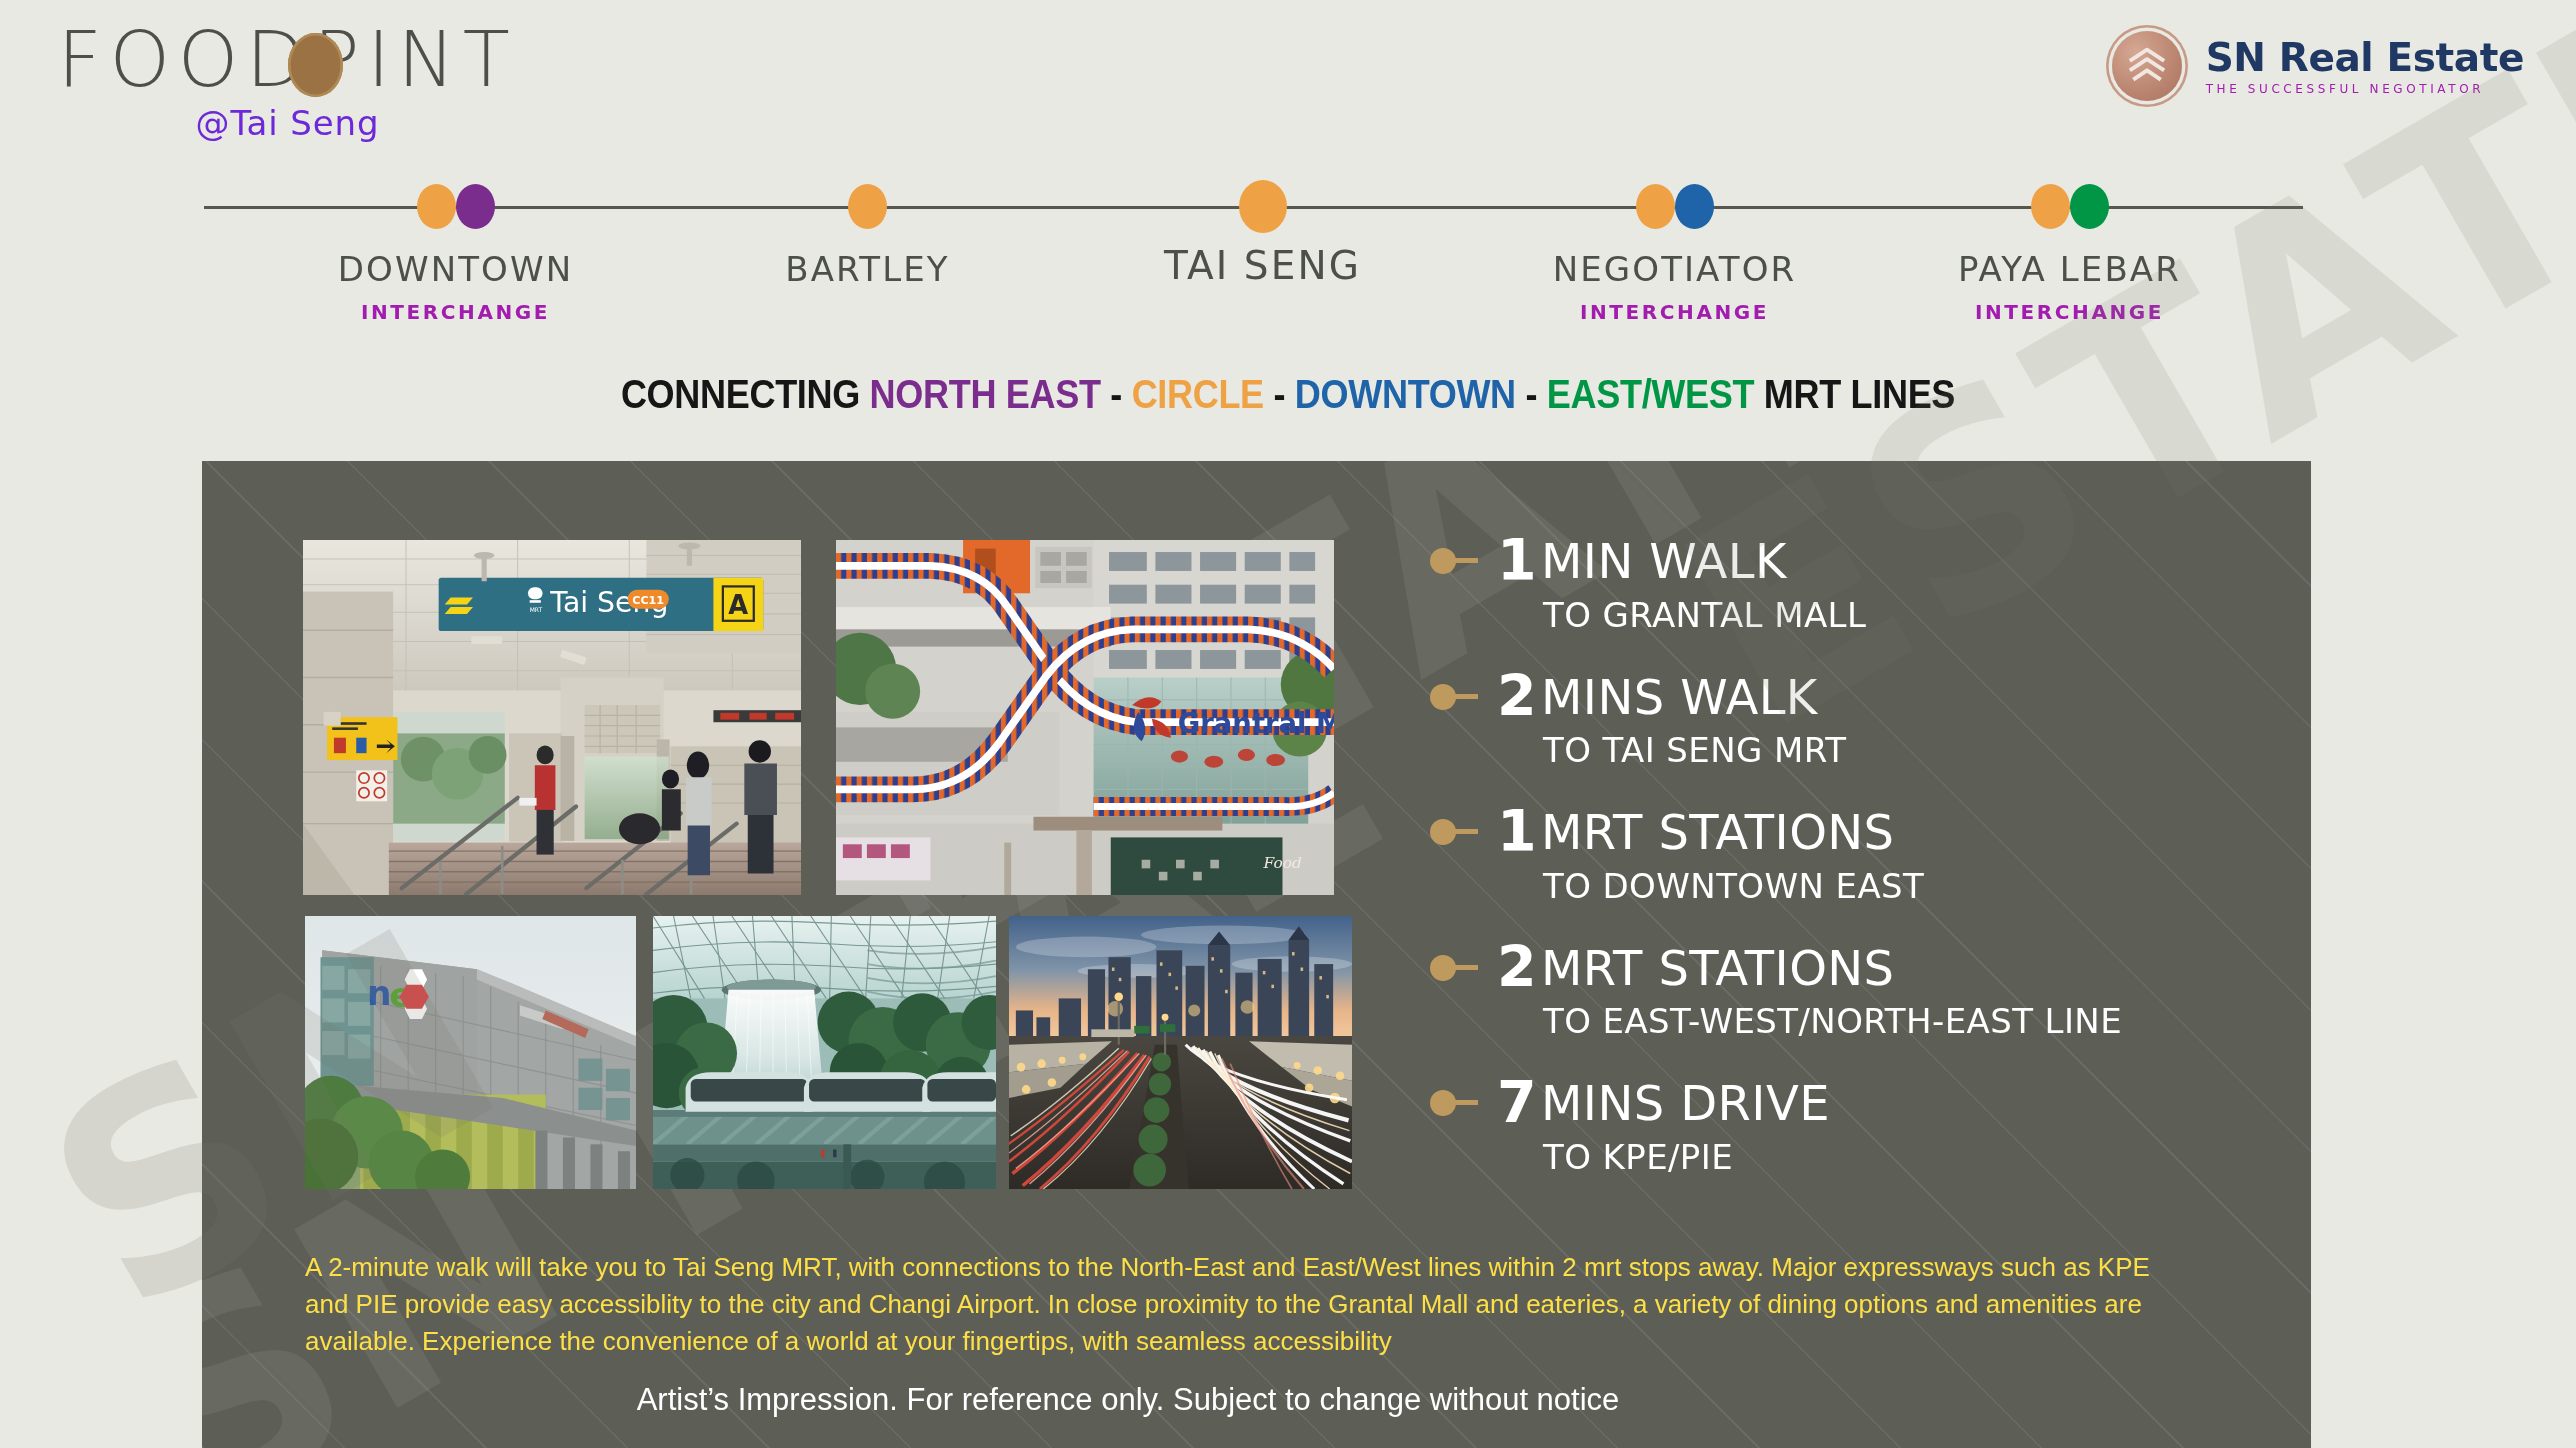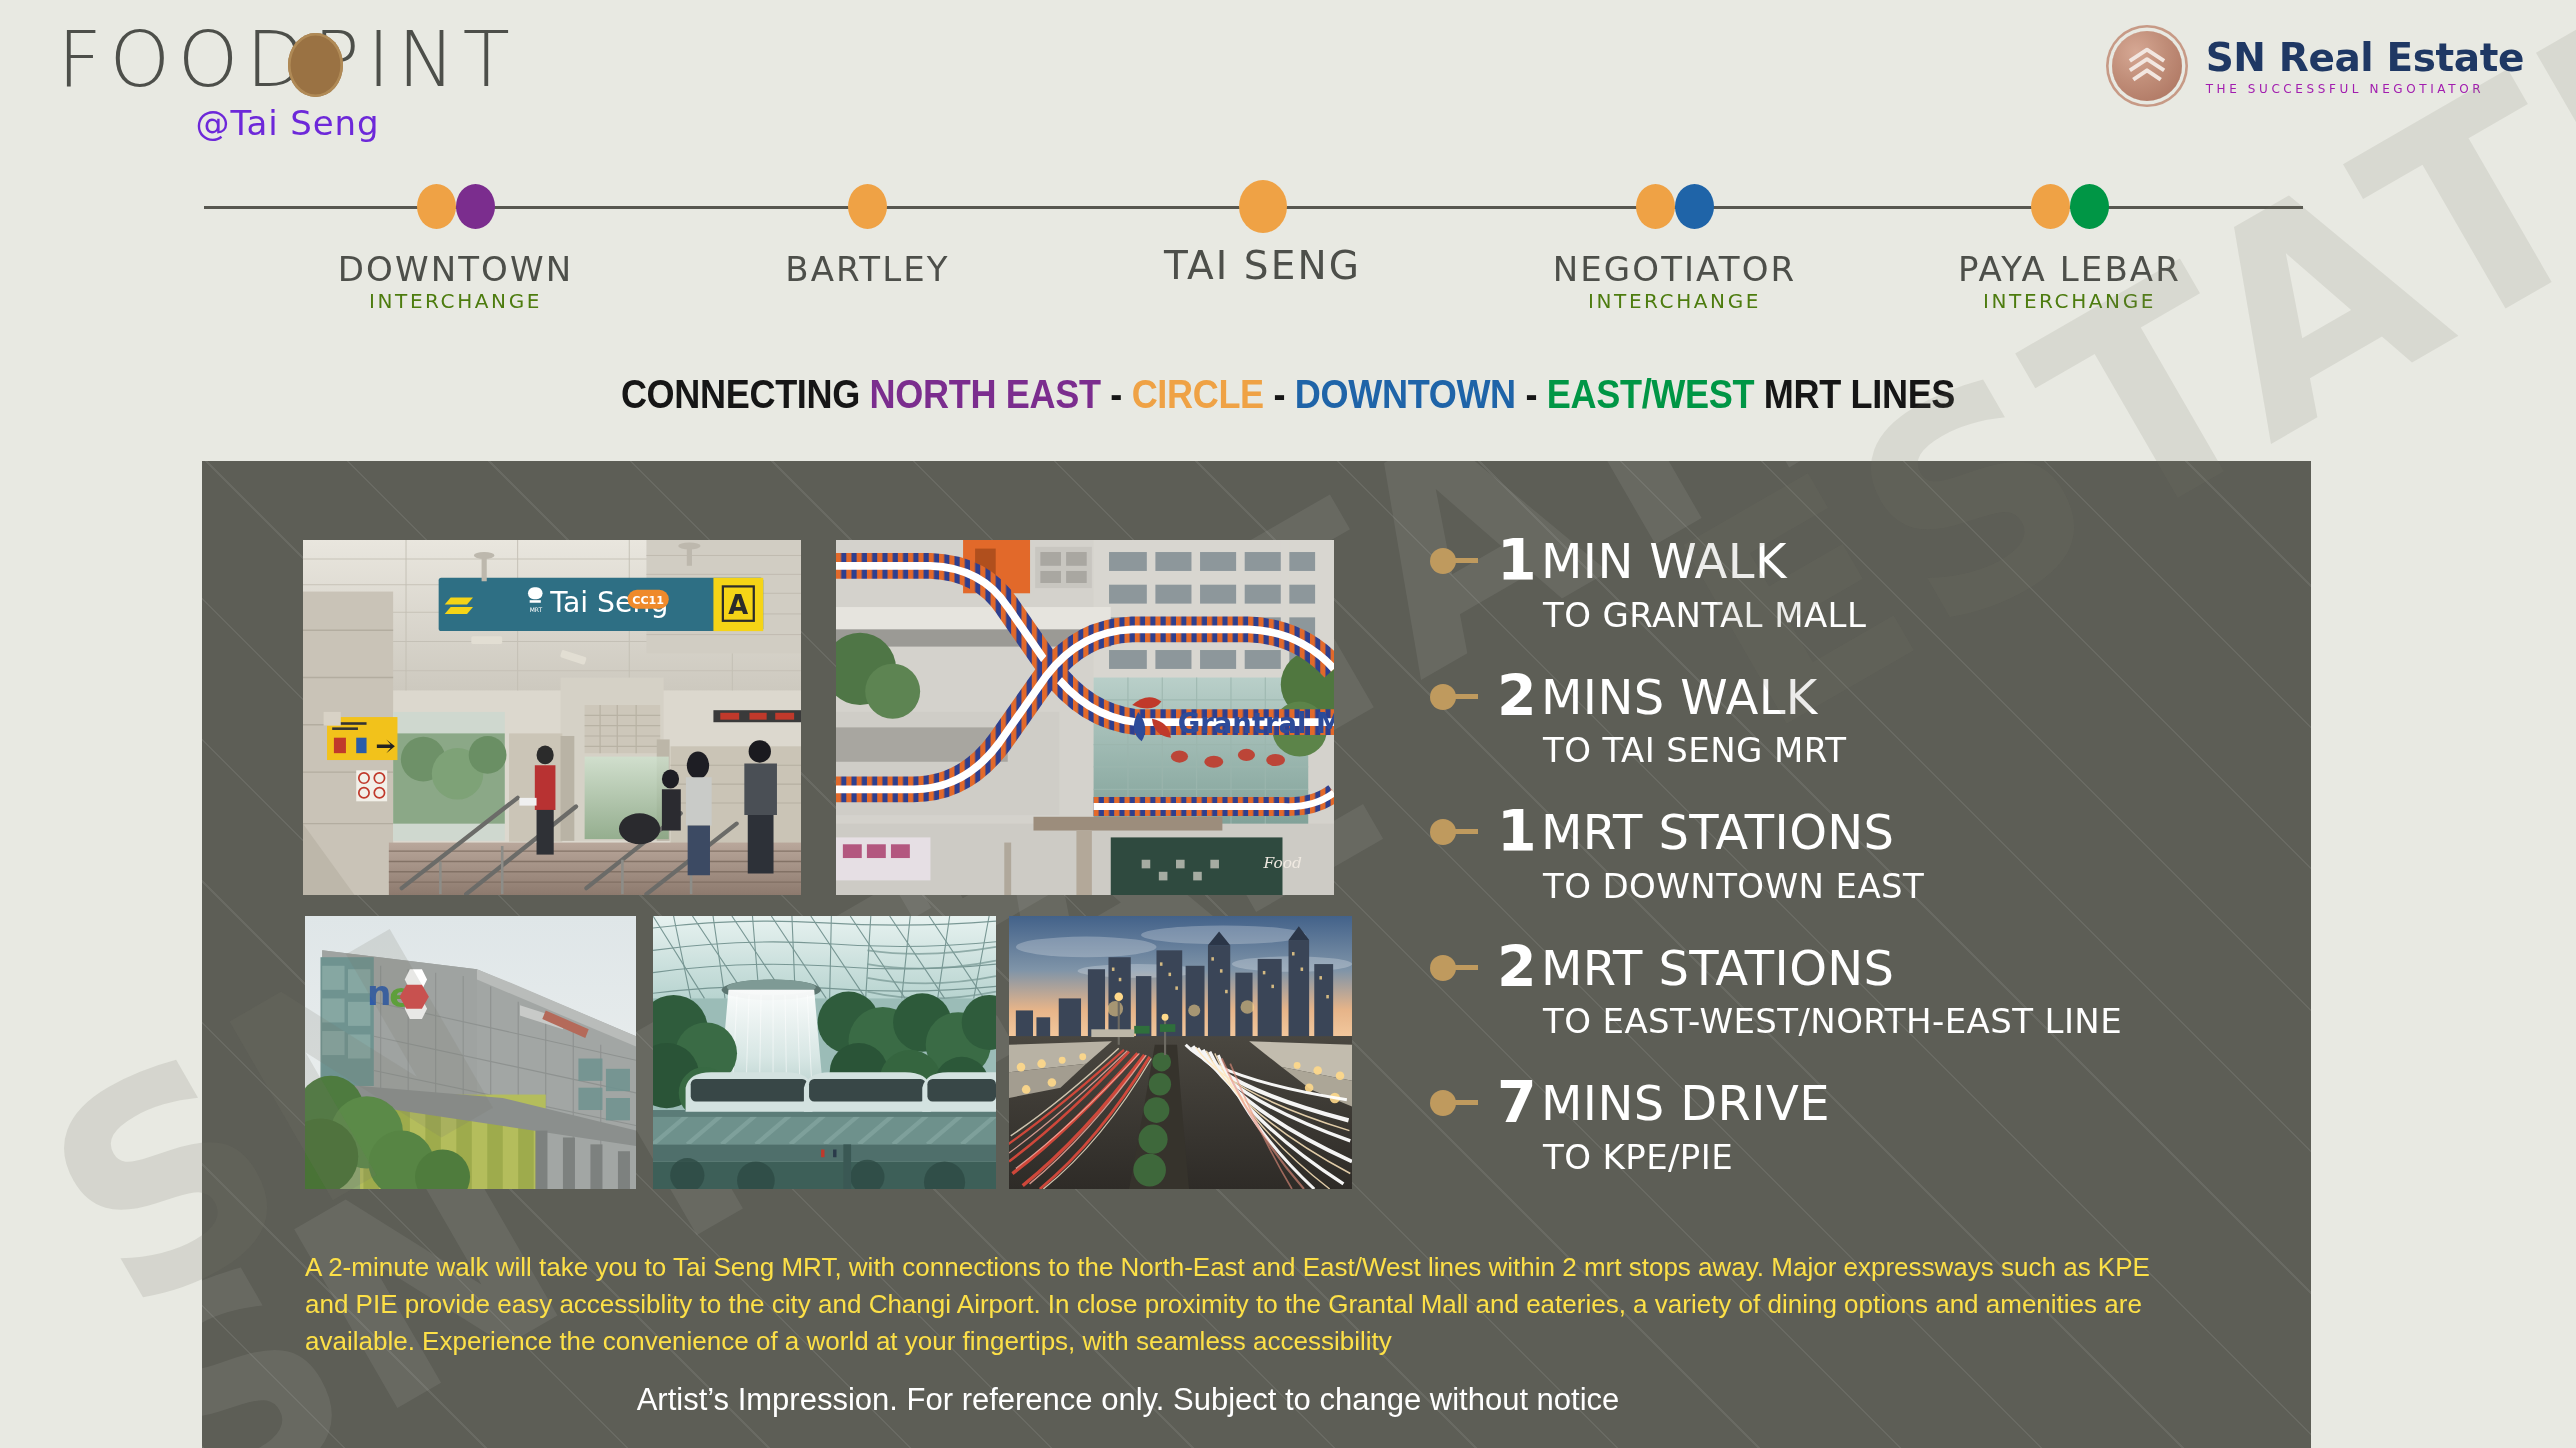--- a/index.html
+++ b/index.html
@@ -43,22 +43,22 @@
   
   .mrt{position:absolute;left:0;top:180px;width:2576px;height:155px;}
   .mrt-rail{position:absolute;left:204px;top:26px;width:2099px;height:3.4px;background:#575750;}
   .station{position:absolute;top:0;text-align:center;}
   .dots{position:relative;height:53px;display:flex;justify-content:center;align-items:center;gap:0px;}
   .dot{width:39px;height:45px;border-radius:50%;display:inline-block;}
   .dot.big{width:48px;height:53px;}
   .st-name{font-size:34px;letter-spacing:2.1px;color:#4d4f4a;font-weight:500;white-space:nowrap;
     font-family:"DejaVu Sans", sans-serif;margin-top:15.5px;}
   .st-name.big{font-size:39px;margin-top:10.3px;}
-  .st-sub{font-size:20px;letter-spacing:2.6px;color:#4d7c0f;margin-top:0;
-    font-family:"DejaVu Sans", sans-serif;}
+  .st-sub{font-size:20px;letter-spacing:2.6px;color:#a21caf;margin-top:11px;
+    font-family:"DejaVu Sans", sans-serif;font-weight:bold;}
 
   
   .connect{
     position:absolute;left:0;top:371px;width:2576px;text-align:center;
     font-size:41px;font-weight:700;letter-spacing:-0.4px;color:#161616;
     font-family:"Liberation Sans Narrow","Liberation Sans",sans-serif;
     transform:scaleX(0.88);
   }
   .connect span{font-weight:700;}
 

